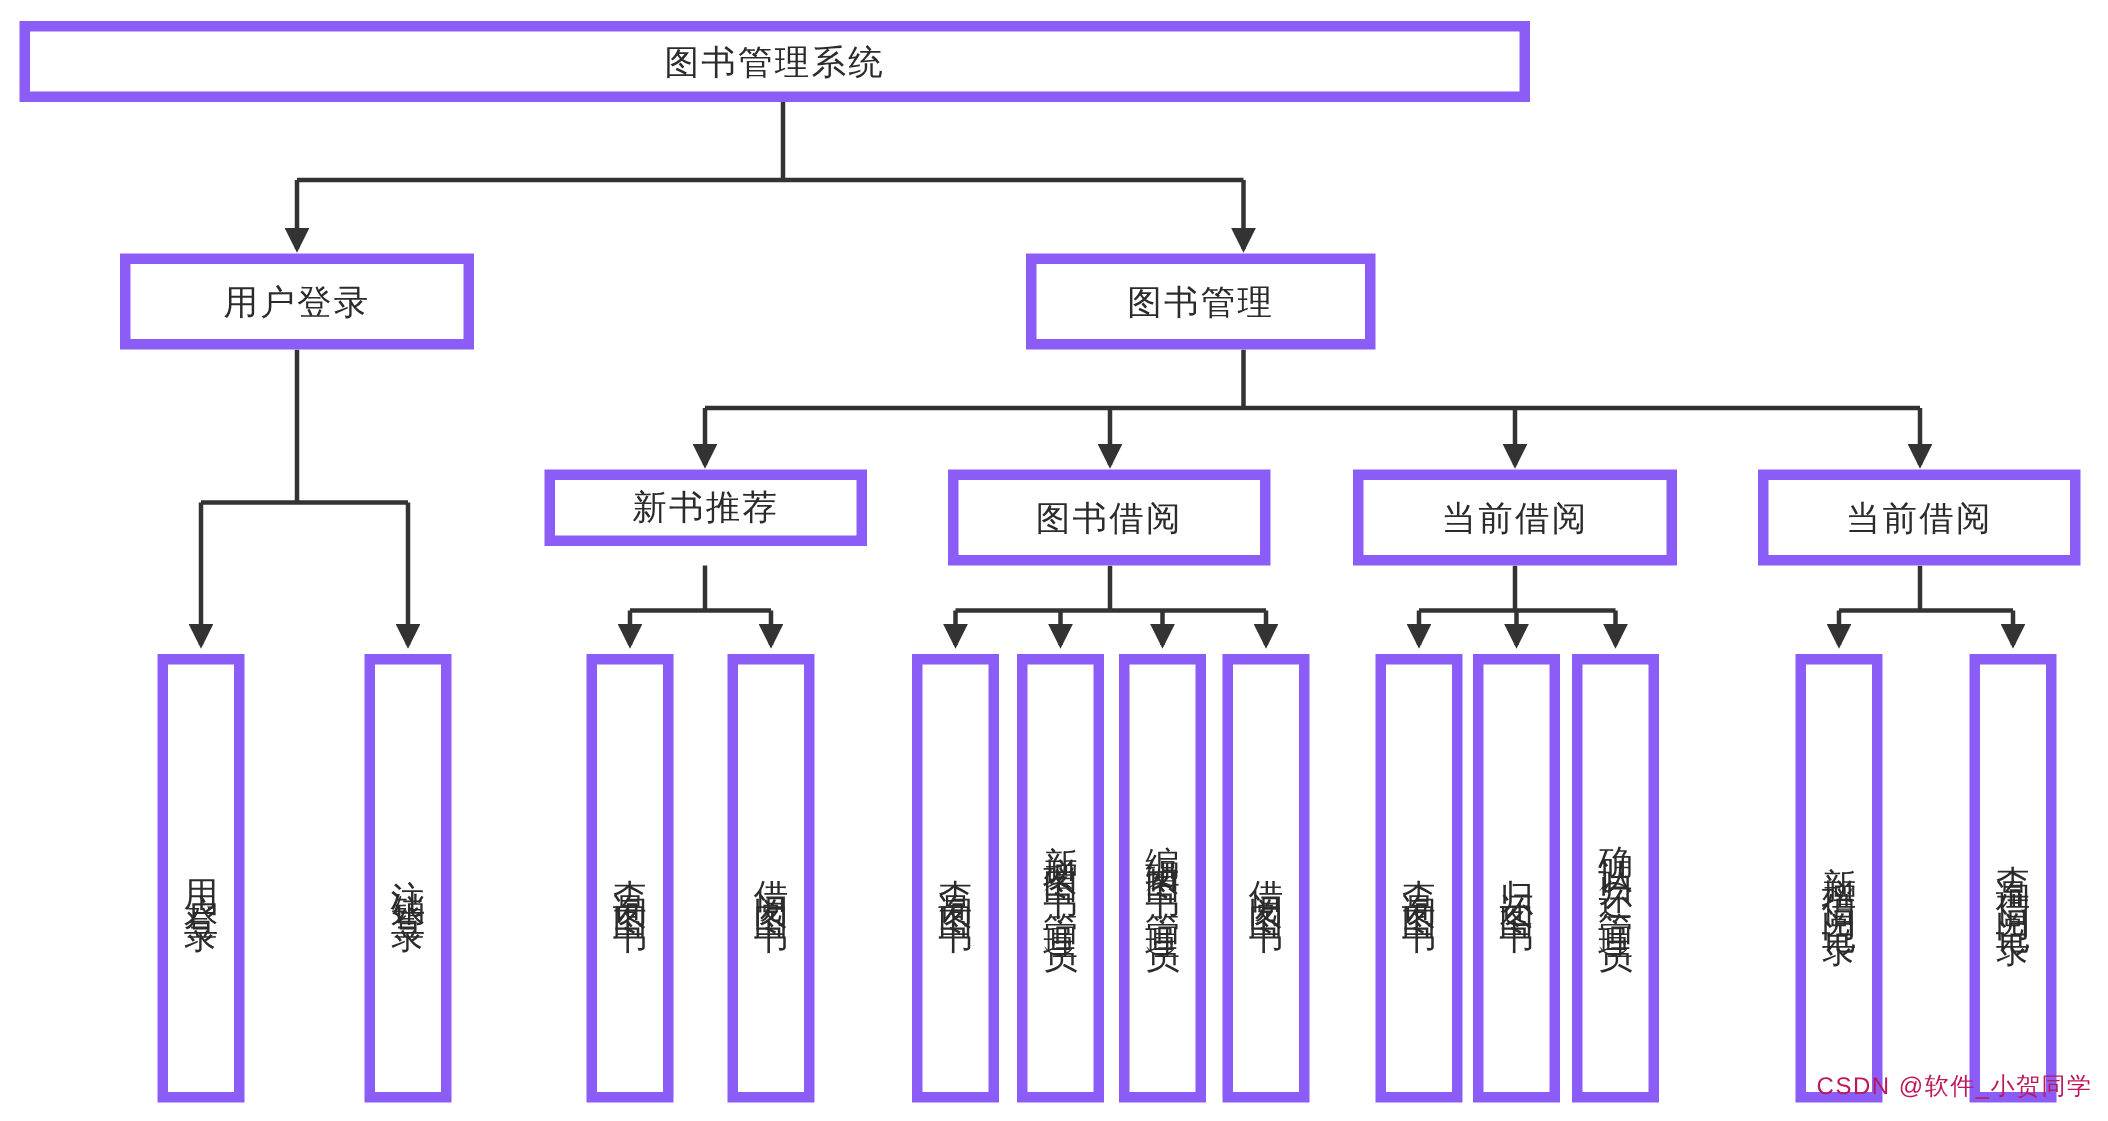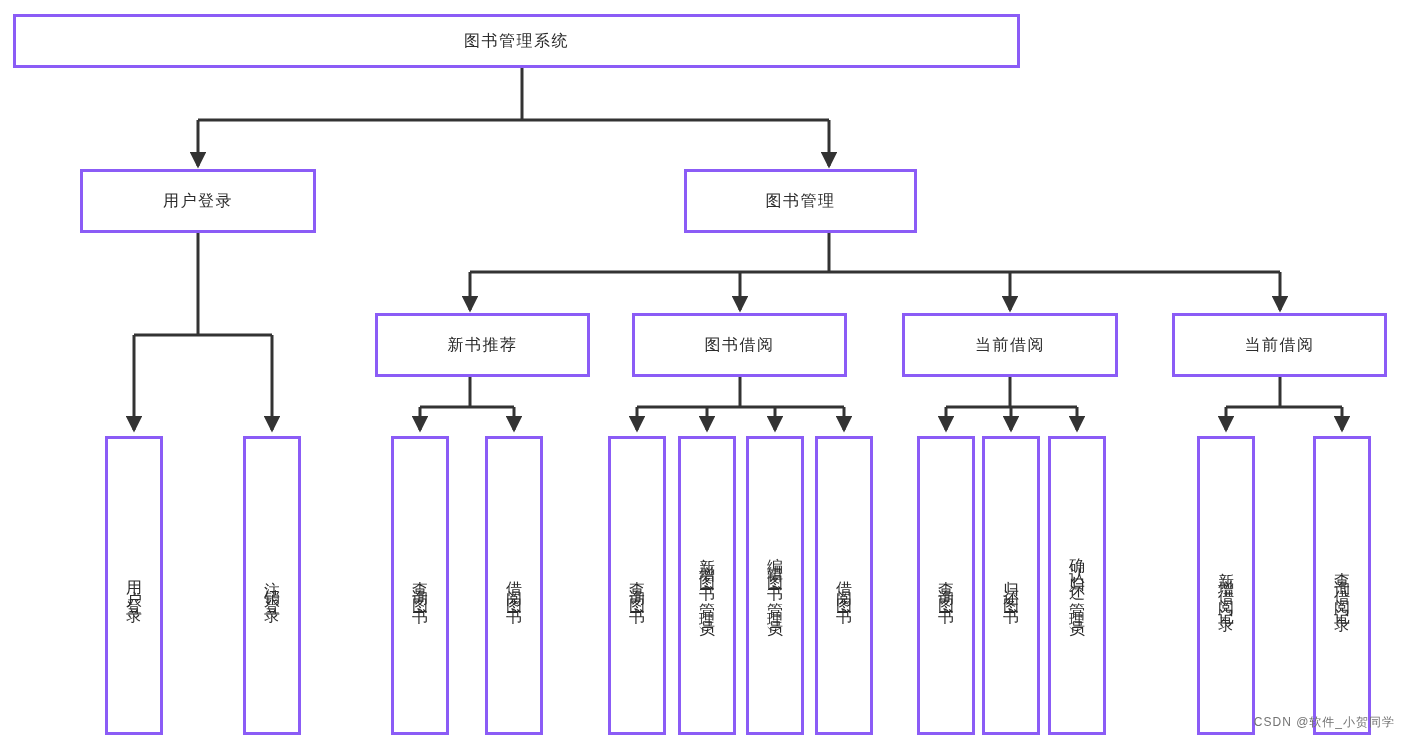--- a/index.html
+++ b/index.html
@@ -7,43 +7,43 @@
     position:relative;
     width:1405px;height:747px;
     background:#ffffff;
     font-family:"Liberation Sans",sans-serif;
     overflow:hidden;
   }
   .connectors{position:absolute;left:0;top:0;width:1405px;height:747px;}
   .node{
     position:absolute;
     box-sizing:border-box;
-    border:3px solid #8b5cf6;
+    border:7px solid #8b5cf6;
     background:#ffffff;
     display:flex;
     align-items:center;
     justify-content:center;
     color:#2b2b2b;
-    font-size:16px;
+    font-size:23px;
     font-weight:500;
   }
   .node.h .lbl{letter-spacing:1.5px;white-space:nowrap;}
   .node.v .vlbl{
     writing-mode:vertical-rl;
     text-orientation:mixed;
     letter-spacing:9px;
     line-height:1;
     white-space:nowrap;
   }
   .watermark{
     position:absolute;
     top:714px;
     right:10px;
-    color:#737373;
-    font-size:12px;
+    color:#be185d;
+    font-size:16px;
     letter-spacing:1px;
     white-space:nowrap;
   }
 </style>
 </head>
 <body>
 
 <div class="stage">
 
   <svg class="connectors" viewBox="0 0 1405 747" xmlns="http://www.w3.org/2000/svg">
@@ -114,21 +114,21 @@
     <span class="lbl">图书管理系统</span>
   </div>
 
   <div class="node h" style="left:80px;top:169px;width:236px;height:64px">
     <span class="lbl">用户登录</span>
   </div>
   <div class="node h" style="left:684px;top:169px;width:233px;height:64px">
     <span class="lbl">图书管理</span>
   </div>
 
-  <div class="node h" style="left:375px;top:313px;width:215px;height:64px">
+  <div class="node h" style="left:363px;top:313px;width:215px;height:51px">
     <span class="lbl">新书推荐</span>
   </div>
   <div class="node h" style="left:632px;top:313px;width:215px;height:64px">
     <span class="lbl">图书借阅</span>
   </div>
   <div class="node h" style="left:902px;top:313px;width:216px;height:64px">
     <span class="lbl">当前借阅</span>
   </div>
   <div class="node h" style="left:1172px;top:313px;width:215px;height:64px">
     <span class="lbl">当前借阅</span>

